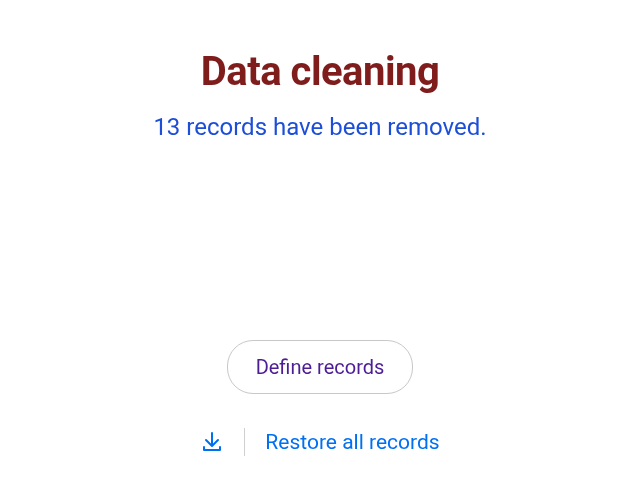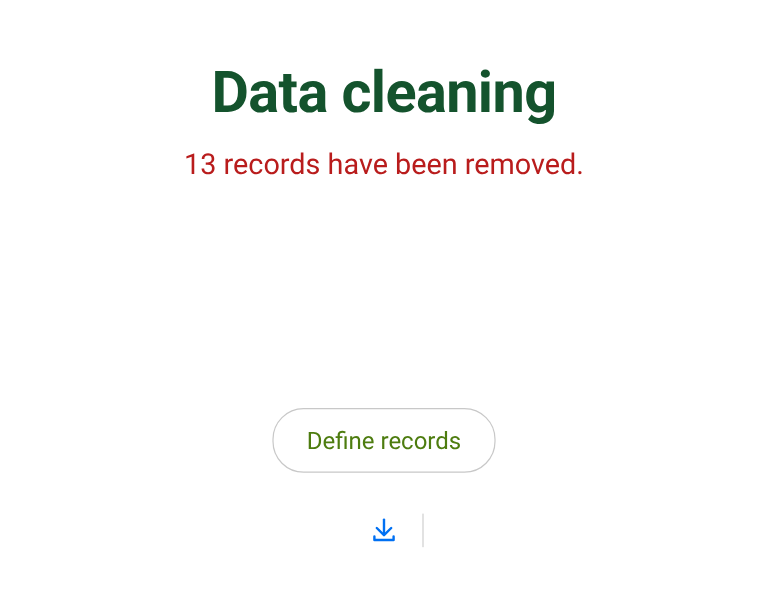--- a/index.html
+++ b/index.html
@@ -18,41 +18,41 @@
       width: 640px;
       height: 500px;
       background: #fff;
       border-radius: 32px;
       padding: 48px 48px 40px 48px;
       display: flex;
       flex-direction: column;
       align-items: center;
     }
     .title {
-      font-size: 48px;
+      font-size: 40px;
       font-weight: 700;
-      color: #14532d;
+      color: #7f1d1d;
       margin-bottom: 18px;
       letter-spacing: -0.5px;
     }
     .subtitle {
       font-size: 24px;
-      color: #b91c1c;
+      color: #1d4ed8;
       font-weight: 400;
     }
     .spacer {
       flex: 1;
     }
     .define-btn {
       background: #fff;
       border: 1px solid #c8c8c8;
       border-radius: 26px;
       padding: 14px 28px;
       font-size: 20px;
-      color: #4d7c0f;
+      color: #4c1d95;
       cursor: pointer;
       font-family: inherit;
       margin-bottom: 30px;
     }
     .bottom-row {
       display: flex;
       align-items: center;
       justify-content: center;
       gap: 0;
     }
@@ -97,14 +97,17 @@
 
   <div class="bottom-row">
     <button class="link-btn">
       <svg class="download-icon" viewBox="0 0 24 24">
         <path d="M12 3 L12 15"></path>
         <path d="M6 10 L12 16 L18 10"></path>
         <path d="M4 17 L4 20 L20 20 L20 17"></path>
       </svg>
     </button>
     <div class="divider"></div>
+    <button class="link-btn">
+      <span>Restore all records</span>
+    </button>
   </div>
 </div>
 
 </body></html>

